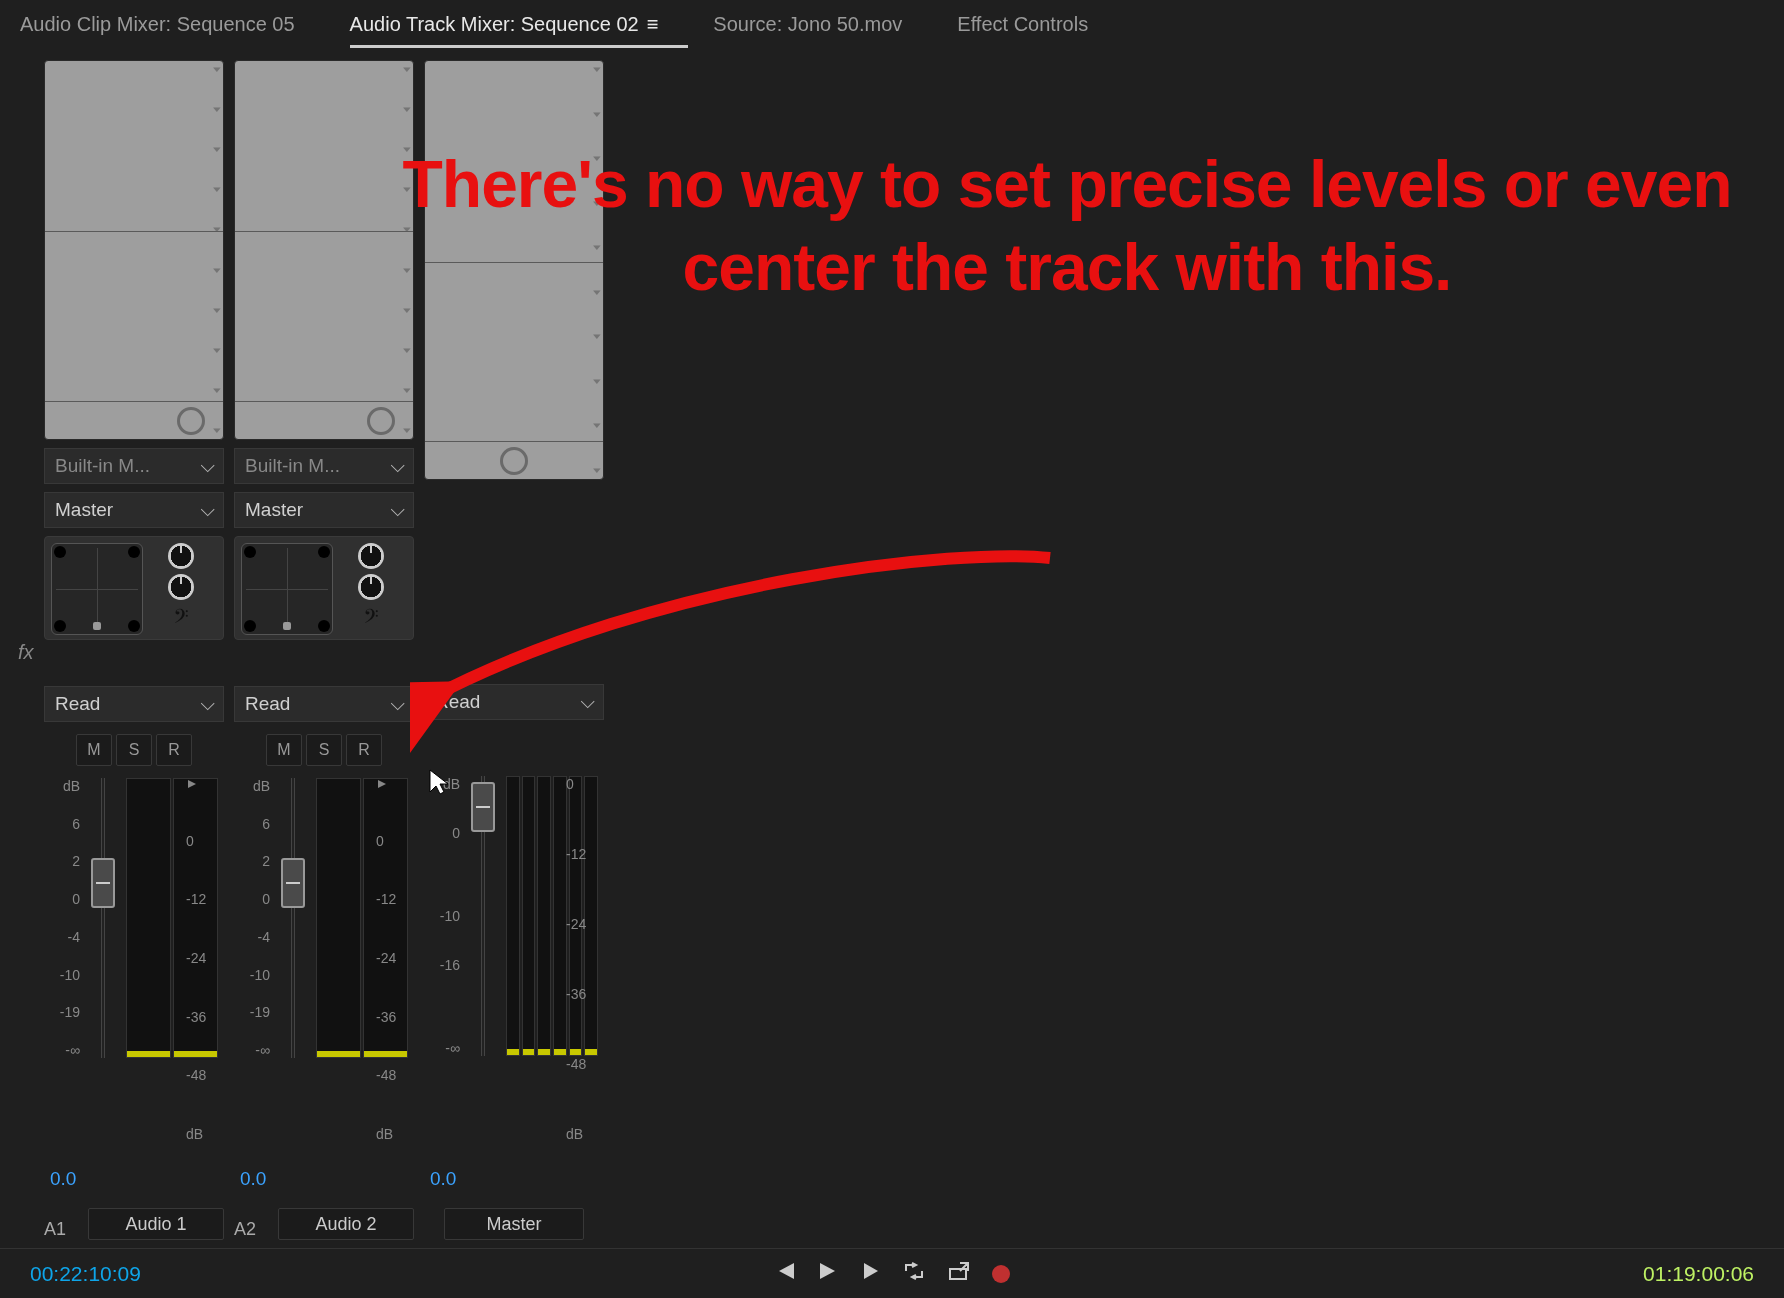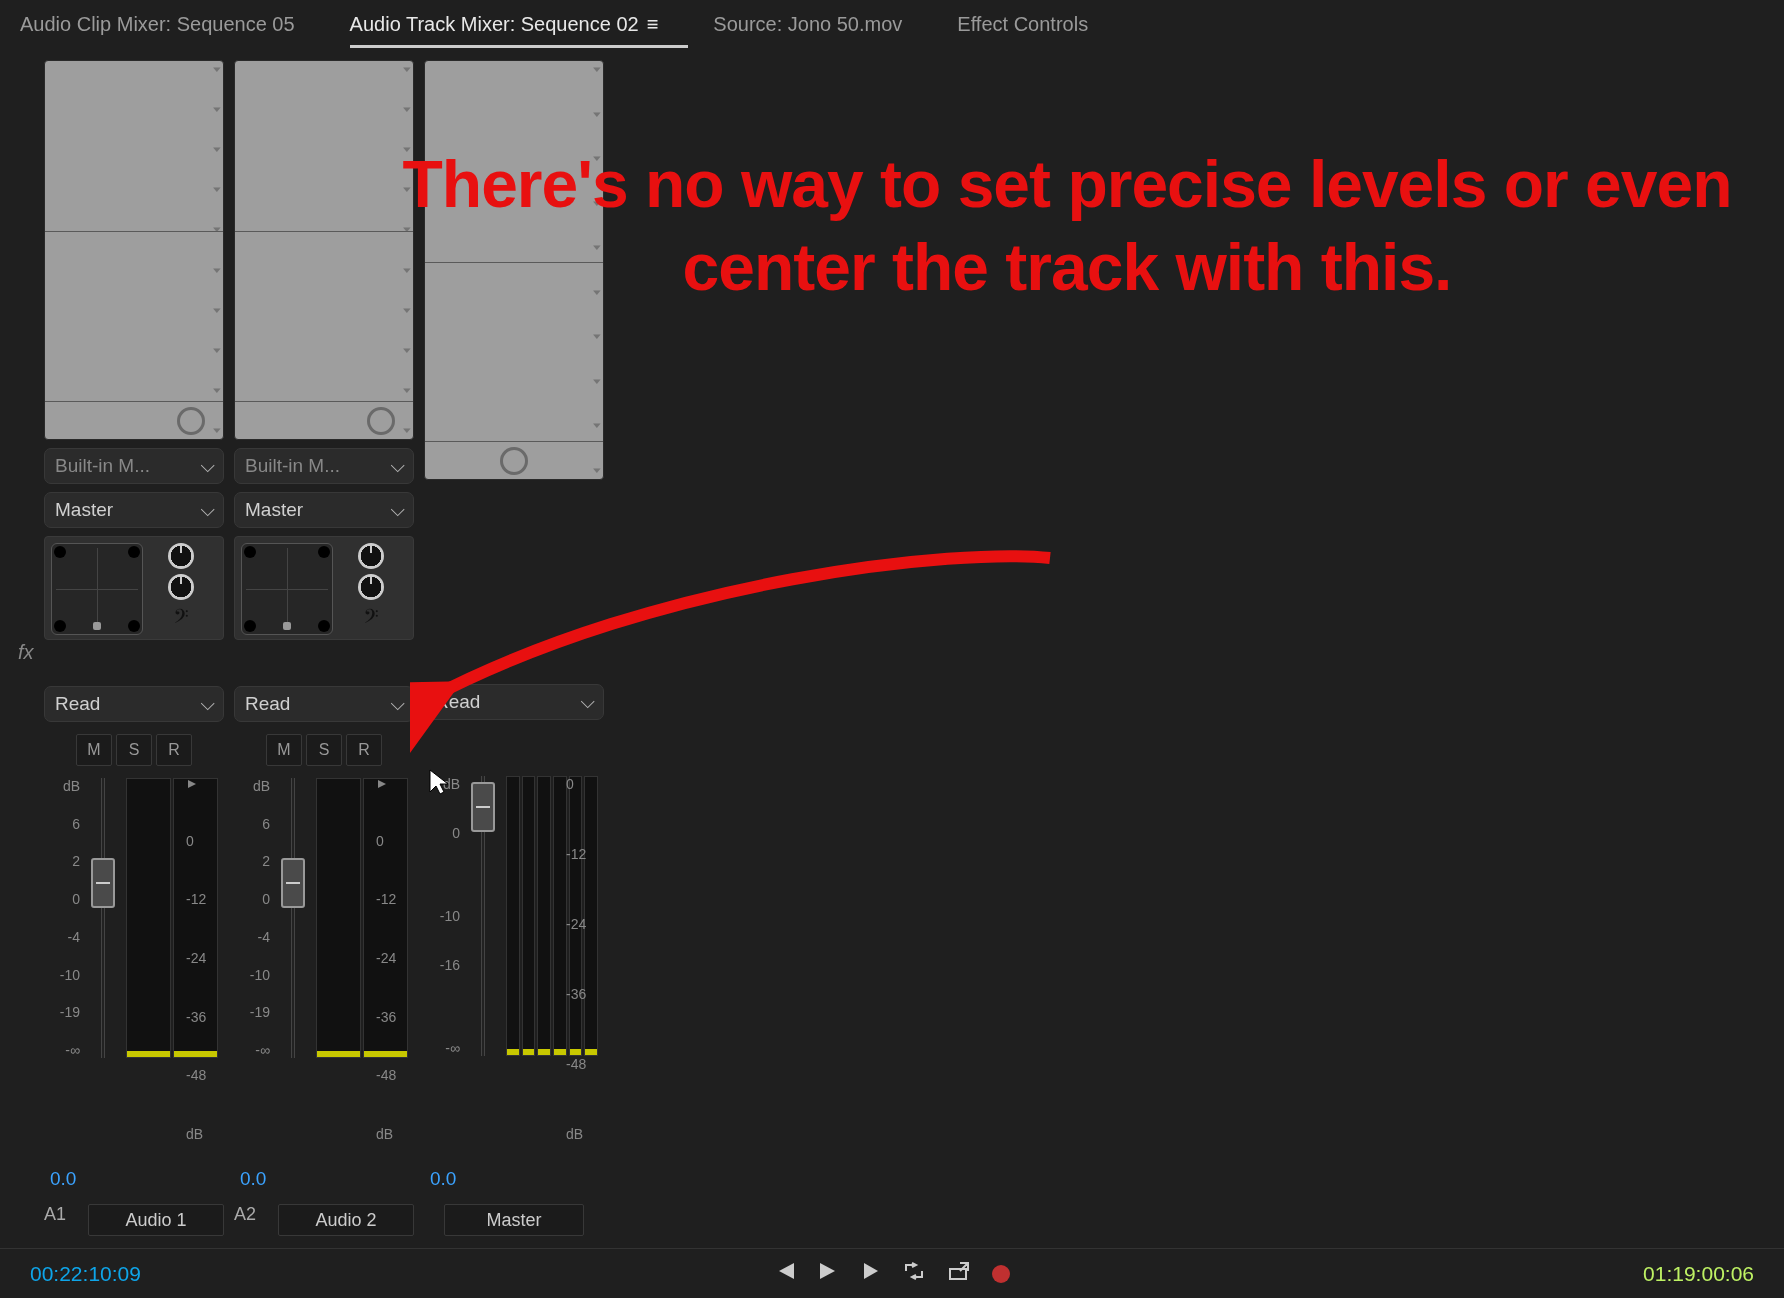--- a/index.html
+++ b/index.html
@@ -73,21 +73,21 @@
   }
   .fx-slot .arrows span { transform: scaleX(1.6); }
   .fx-slot .hline { position:absolute; left:0; right:0; border-top:1px solid #5a5a5a; }
   .fx-slot .knob-circ {
     position:absolute; width:28px; height:28px; border:3px solid #6a6a6a; border-radius:50%;
     bottom:4px;
   }
 
   .dd {
     height: 36px; background: #2b2b2b; border:1px solid #383838;
-    border-radius:7px; display:flex; align-items:center;
+    border-radius:0; display:flex; align-items:center;
     padding: 0 10px; font-size:19px; color:#d0d0d0;
     position:relative; cursor:pointer;
   }
   .dd.dim { background:#2b2b2b; color:#888; }
   .dd .chev {
     position:absolute; right:8px; top:50%; transform:translateY(-50%);
     color:#b0b0b0;
   }
 
   .pan-box {
@@ -150,21 +150,21 @@
   .fader-handle .line { width:14px; height:2px; background:#ccc;}
   .meter-col { flex:1; display:flex; gap:2px; position:relative;}
   .meter {
     flex:1; background:#111; border:1px solid #333; height:280px; position:relative;
   }
   .meter .peak { position:absolute; left:0; right:0; bottom:0; height:6px; background:linear-gradient(to right,#c8c800 0 100%);}
   .meter-labels { position:absolute; right:0; top:0; bottom:0; width:32px; display:flex; flex-direction:column; justify-content:space-between; font-size:14px; color:#888;}
 
   .gain-val { color:#3ba3ff; font-size:19px; margin-top:18px; padding-left:6px;}
 
-  .name-row { display:flex; gap:8px; align-items:flex-start; height:36px; margin-top:6px;}
+  .name-row { display:flex; gap:8px; align-items:flex-end; height:36px; margin-top:6px;}
   .name-row .id { font-size:18px; color:#aaa; width:36px;}
   .name-row .name-box { flex:1; height:32px; background:#1b1b1b; border:1px solid #383838; color:#ccc; display:flex; align-items:center; justify-content:center; font-size:18px; border-radius:2px;}
 
   .transport {
     position:absolute; left:0; right:0; bottom:0; height:50px;
     border-top:1px solid #333;
     display:flex; align-items:center; padding:0 30px;
     font-size:21px;
   }
   .transport .tc-left { color:#0ea5e9; }

